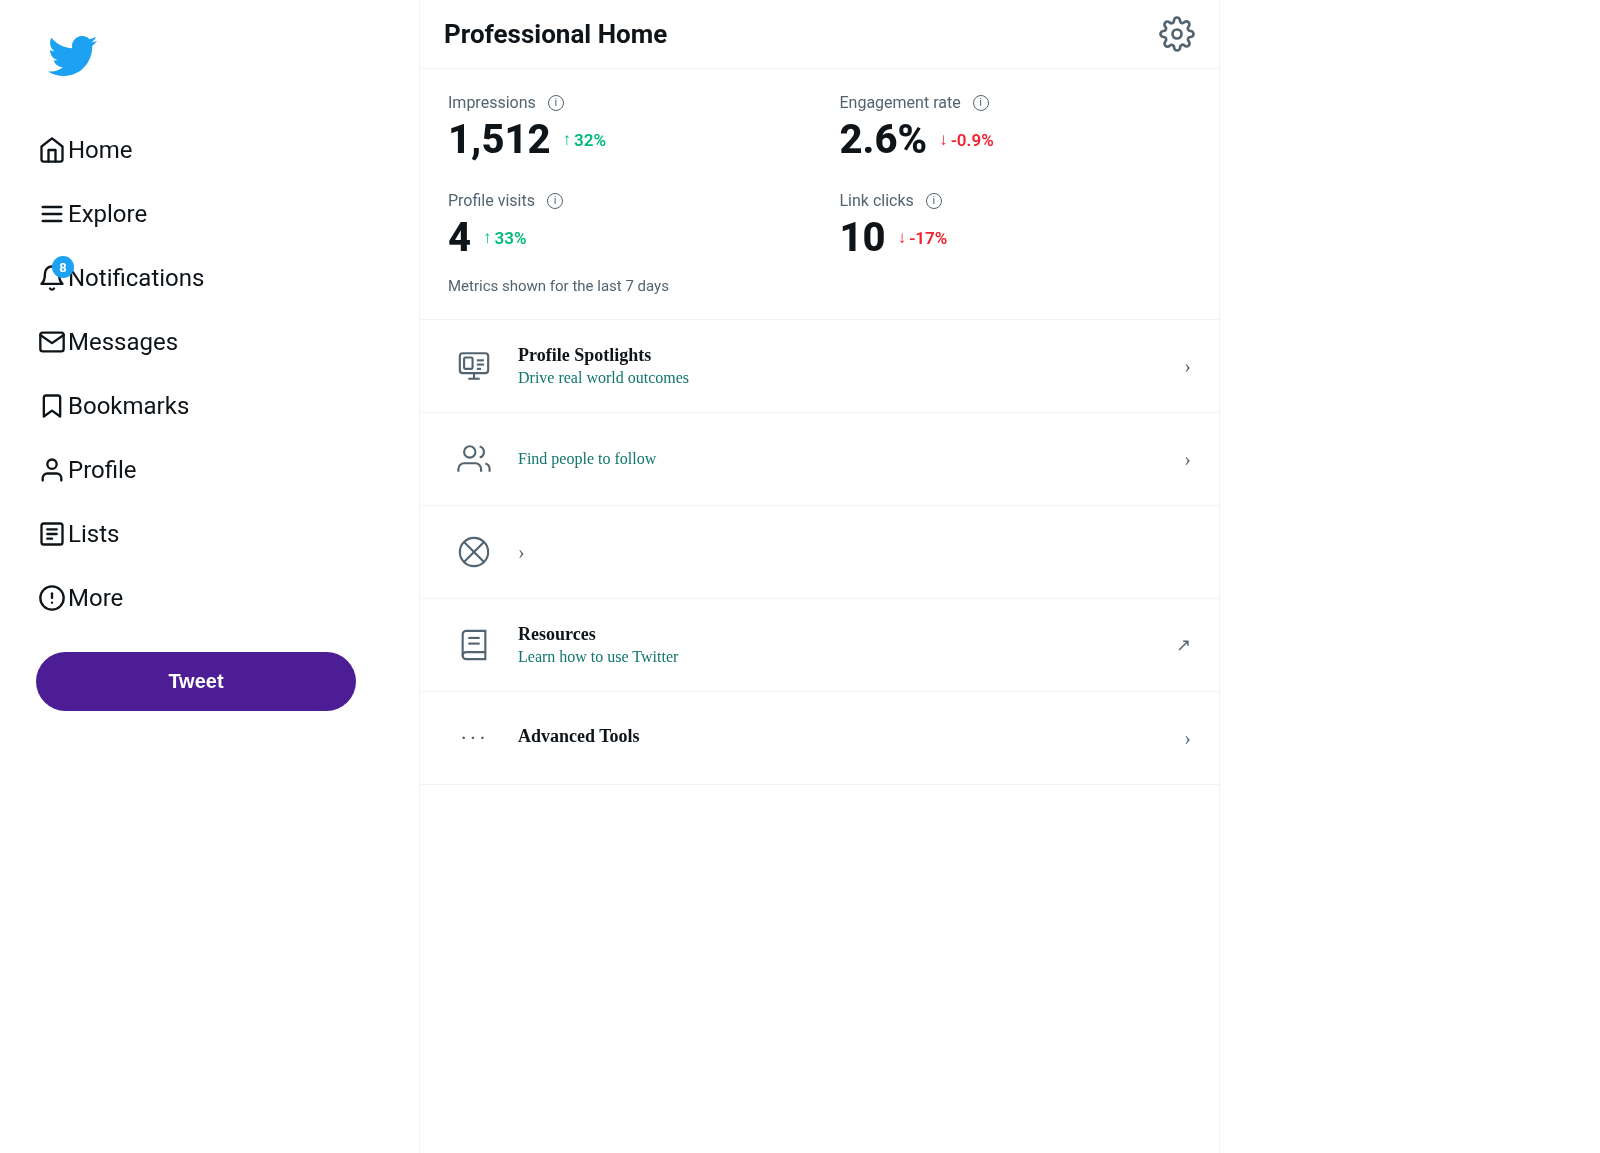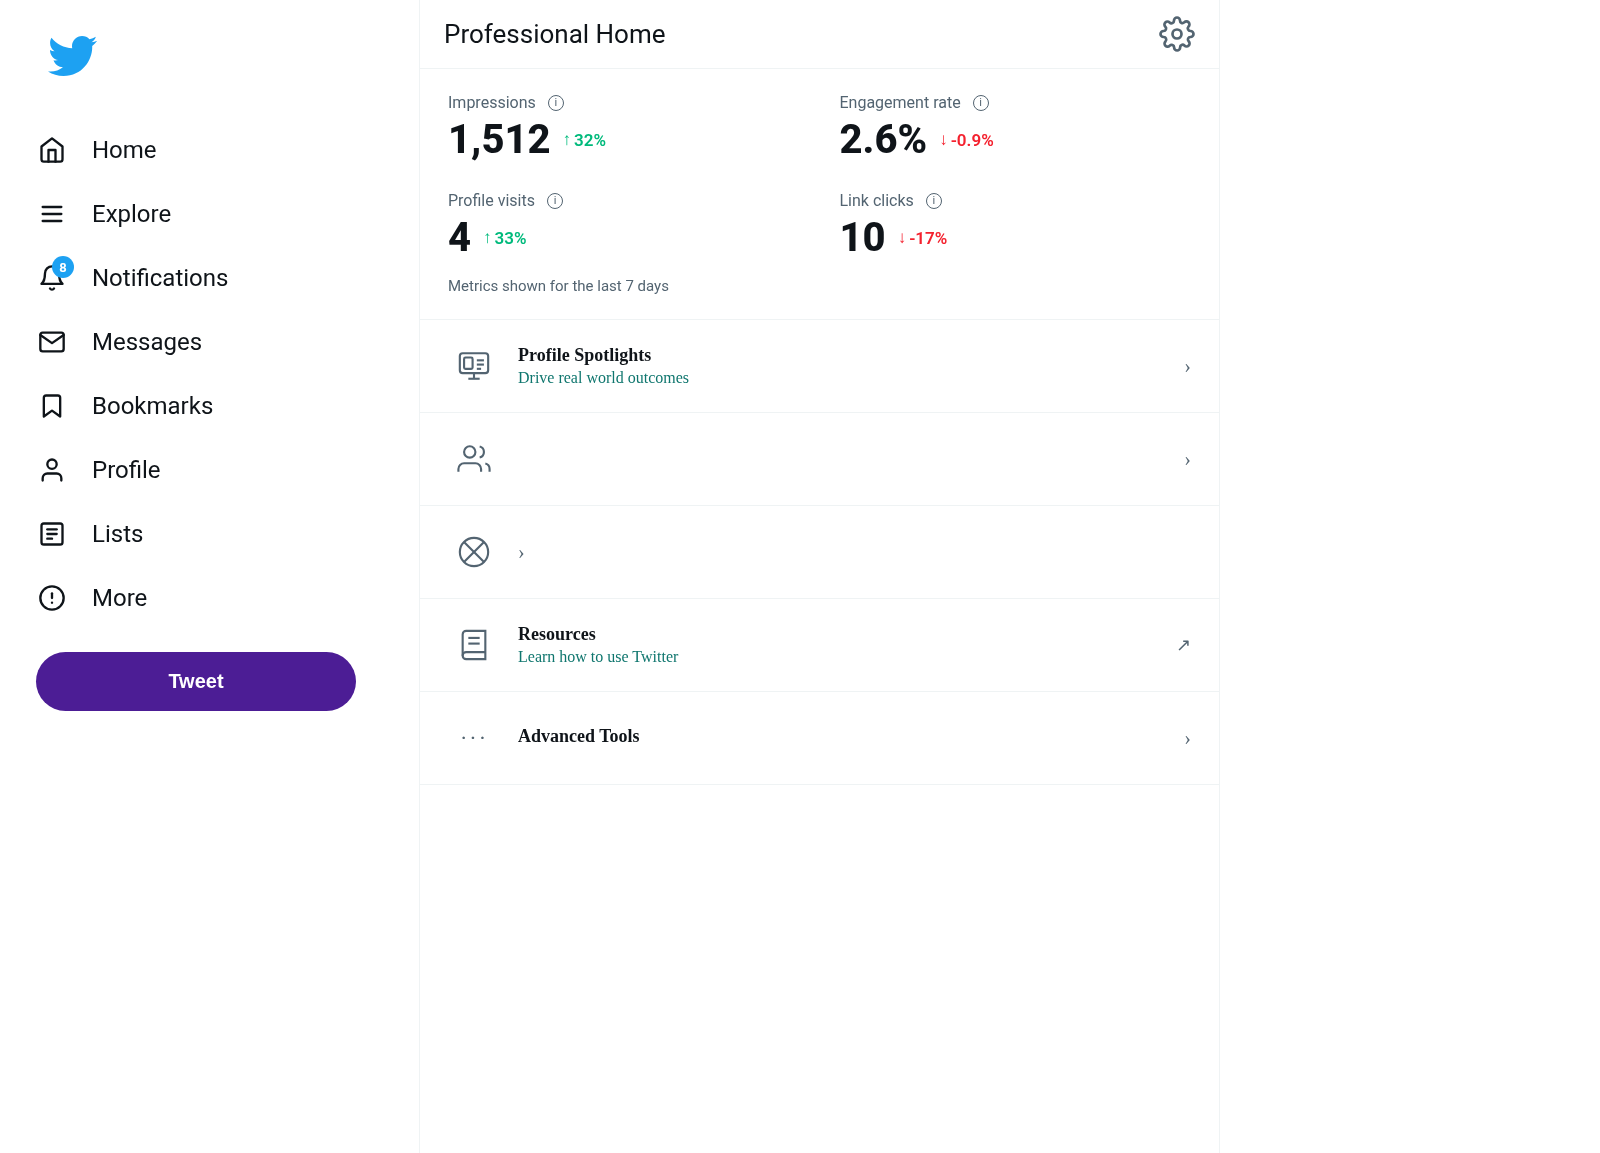--- a/index.html
+++ b/index.html
@@ -25,21 +25,20 @@
     .twitter-logo {
       width: 52px;
       height: 52px;
       margin: 10px 0 20px 10px;
       color: #1da1f2;
     }
 
     .nav-item {
       display: flex;
       align-items: center;
-      gap: 24px;
       padding: 14px 16px;
       border-radius: 50px;
       cursor: pointer;
       margin-bottom: 4px;
       font-size: 26px;
       font-weight: 400;
       color: #0f1419;
       transition: background 0.15s;
       position: relative;
     }
@@ -102,21 +101,21 @@
       justify-content: space-between;
       padding: 16px 24px;
       border-bottom: 1px solid #eff3f4;
       position: sticky;
       top: 0;
       background: rgba(255,255,255,0.9);
     }
 
     .main-title {
       font-size: 26px;
-      font-weight: 400;
+      font-weight: 700;
       color: #0f1419;
     }
 
     .settings-icon {
       width: 36px;
       height: 36px;
       color: #536471;
       cursor: pointer;
     }
 
@@ -429,20 +428,21 @@
   <div class="action-item">
     <div class="action-icon">
       <svg width="34" height="34" viewBox="0 0 24 24" fill="none" stroke="currentColor" stroke-width="1.5">
         <path d="M17 21v-2a4 4 0 0 0-4-4H5a4 4 0 0 0-4 4v2"></path>
         <circle cx="9" cy="7" r="4"></circle>
         <path d="M23 21v-2a4 4 0 0 0-3-3.87"></path>
         <path d="M16 3.13a4 4 0 0 1 0 7.75"></path>
       </svg>
     </div>
     <div class="action-content">
+      <div class="action-subtitle">Find people to follow</div>
     </div>
     <span class="action-arrow">›</span>
   </div>
 
   <div class="action-item">
     <div class="action-icon">
       <svg width="34" height="34" viewBox="0 0 24 24" fill="none" stroke="currentColor" stroke-width="1.5">
         <circle cx="12" cy="12" r="10"></circle>
         <line x1="4.93" y1="4.93" x2="19.07" y2="19.07"></line>
         <line x1="19.07" y1="4.93" x2="4.93" y2="19.07"></line>

